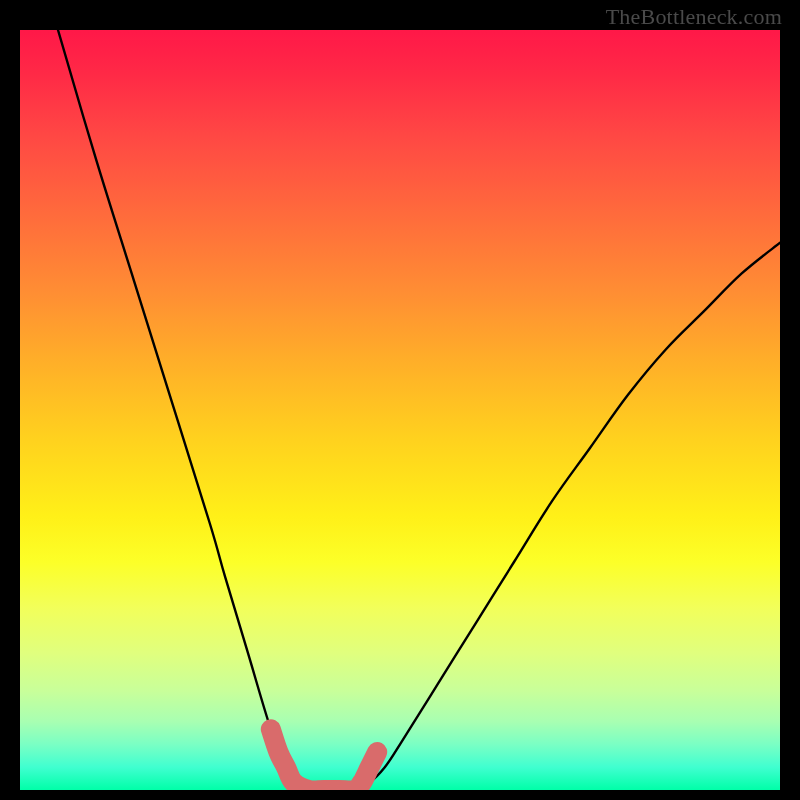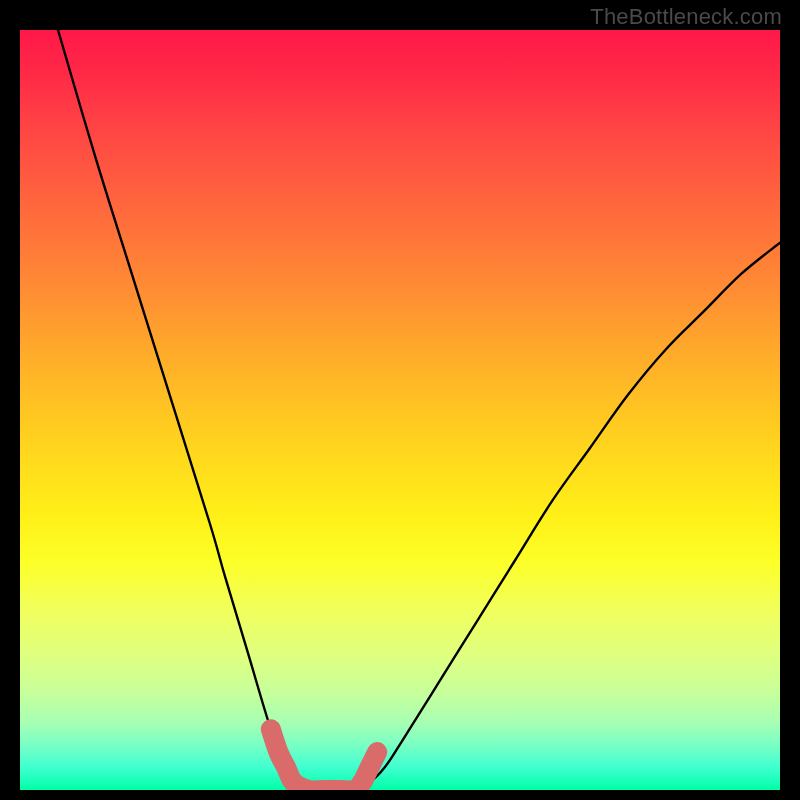--- a/index.html
+++ b/index.html
@@ -7,21 +7,21 @@
   .container {
     width: 800px;
     height: 800px;
     position: relative;
     background: #000;
   }
   .watermark {
     position: absolute;
     top: 4px;
     right: 18px;
-    font-family: Liberation Sans, sans-serif;
+    font-family: Liberation Serif, serif;
     font-size: 22px;
     font-weight: 400;
     color: #4a4a4a;
     letter-spacing: 0.2px;
     z-index: 10;
   }
   .plot-frame {
     position: absolute;
     left: 20px;
     top: 30px;

